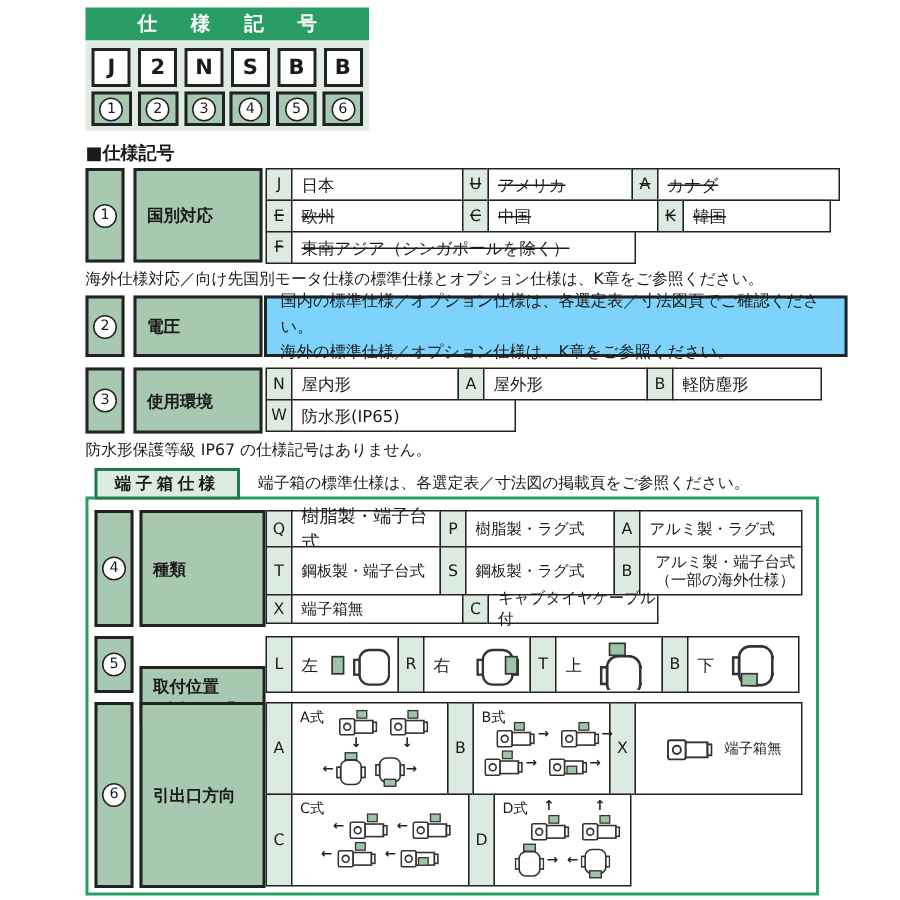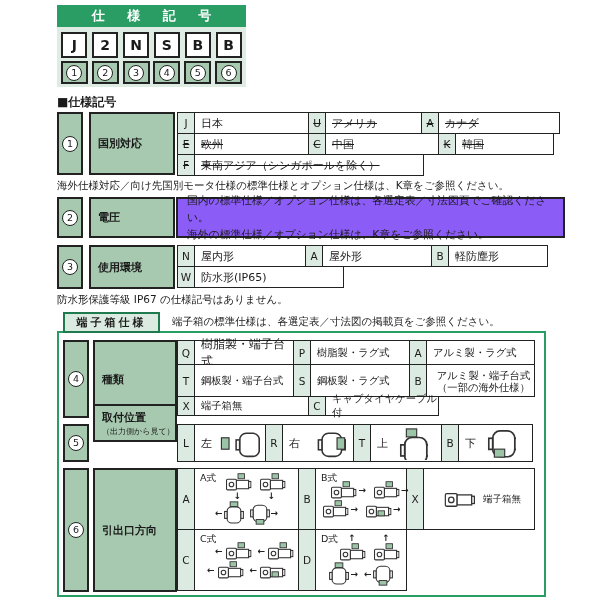--- a/index.html
+++ b/index.html
@@ -30,21 +30,21 @@
   .grid{position:absolute;}
   .trow{display:flex;}
   .trow + .trow{margin-top:-1px;}
   .trow > div{border:1px solid #222;box-sizing:border-box;display:flex;align-items:center;}
   .trow > div + div{margin-left:-1px;}
   .cc{justify-content:center;background:#dcebe1;font-size:10.5px;flex:none;}
   .vc{background:#fff;padding-left:6px;font-size:11px;flex:none;}
   .strike{text-decoration:line-through;}
   .fn{position:absolute;font-size:10.5px;}
 
-  .bigcell{position:absolute;background:#8b5cf6;border:2px solid #222;box-sizing:border-box;
+  .bigcell{position:absolute;background:#7dd3fc;border:2px solid #222;box-sizing:border-box;
            font-size:10.8px;line-height:17px;display:flex;flex-direction:column;justify-content:center;padding-left:9px;}
 
   
   .tgreen{position:absolute;left:57px;top:331px;width:489px;height:266px;border:2px solid #2a9d64;box-sizing:border-box;background:#fff;}
   .tag{position:absolute;left:63px;top:312px;width:97px;height:21px;background:#dcebe1;border:2px solid #1f7a4e;
        box-sizing:border-box;display:flex;align-items:center;justify-content:center;
        font-size:11px;font-weight:bold;letter-spacing:3px;}
   .tagnote{position:absolute;left:172px;top:315px;font-size:10.5px;}
 
   .two-line{display:flex;flex-direction:column;justify-content:center;line-height:12px;font-size:10.3px;}
@@ -226,21 +226,21 @@
       <div class="cc" style="width:18px">X</div>
       <div class="vc" style="width:115px;font-size:10.3px">端子箱無</div>
       <div class="cc" style="width:18px">C</div>
       <div class="vc" style="width:114px;font-size:10.3px">キャブタイヤケーブル付</div>
     </div>
   </div>
 
   <div class="numbox" style="left:63px;top:424px;height:38px">
     <span class="circ">5</span>
   </div>
-  <div class="labelbox" style="left:93px;top:404px;width:84px;height:38px">
+  <div class="labelbox" style="left:93px;top:444px;width:84px;height:38px">
     <span>取付位置</span>
     <span class="sub">（出力側から見て）</span>
   </div>
   <div class="grid" style="left:177px;top:424px">
     <div class="trow" style="height:38px">
       <div class="cc" style="width:18px">L</div>
       <div class="vc vc5" style="width:72px">
         <span>左</span>
         <svg width="40" height="29" viewBox="0 0 42 30">
           <rect class="grn" x="1.5" y="9" width="8" height="12"></rect>
@@ -357,21 +357,21 @@
       <div class="cc" style="width:18px">X</div>
       <div class="vc xcell" style="width:112px">
         <svg width="32" height="20" viewBox="0 0 36 23">
             <use href="#msd" x="1" y="0.5"></use>
           </svg>
         <span>端子箱無</span>
       </div>
     </div>
     <div class="trow" style="height:62px">
       <div class="cc" style="width:18px">C</div>
-      <div class="vc shiki" style="width:105px;padding-left:2px">
+      <div class="vc shiki" style="width:119px;padding-left:2px">
         <span class="slbl">C式</span>
         <div class="srw first">
           <span class="mini dir-left">
             <svg width="28" height="18" viewBox="0 0 36 25">
                 <use href="#msd" x="1" y="3"></use>
                 <rect class="grn" x="18" y="1" width="9" height="7"></rect>
               </svg>
             <span class="arr">←</span>
           </span>
           <span class="mini dir-left">

